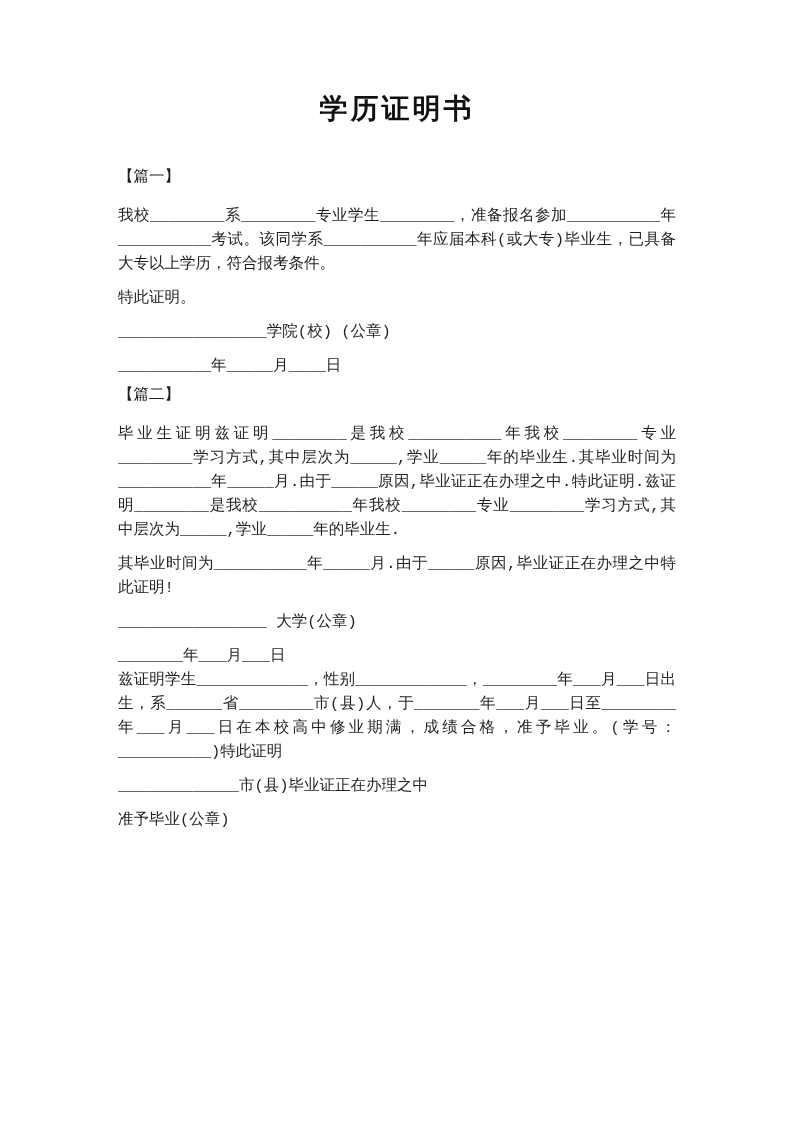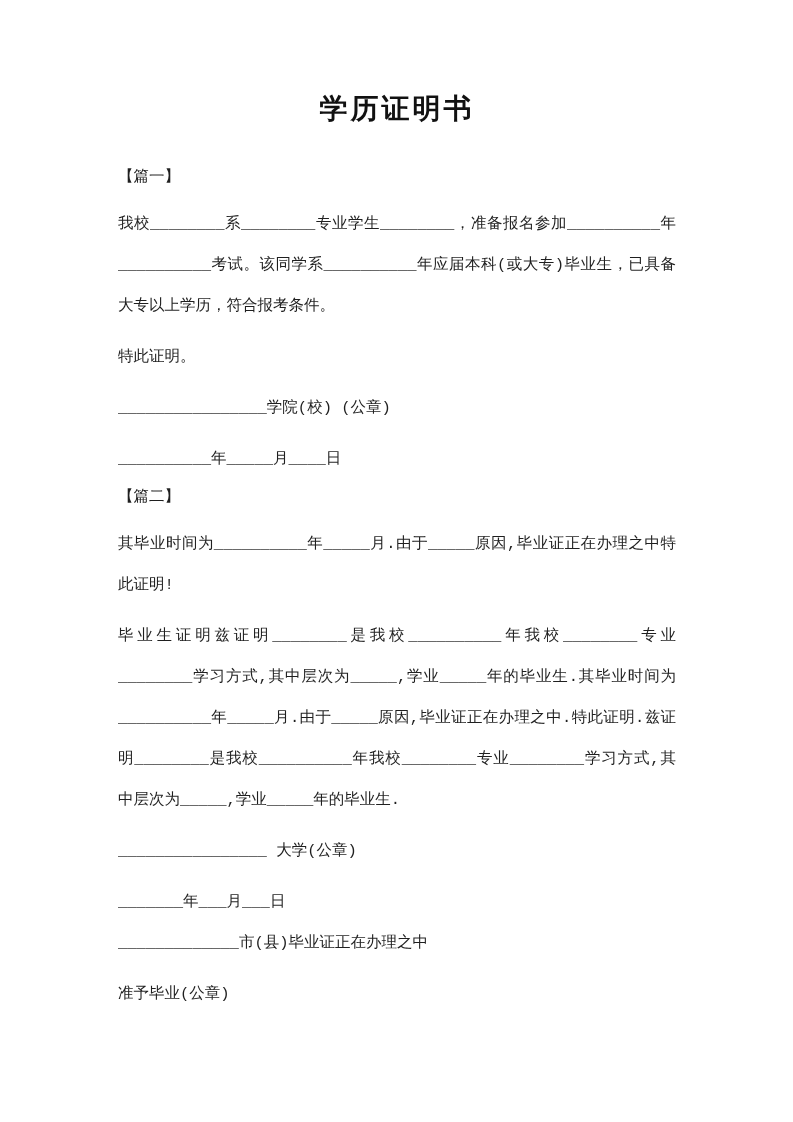--- a/index.html
+++ b/index.html
@@ -31,21 +31,21 @@
   .section-heading {
     margin: 0 0 10px 0;
     font-size: 15.5px;
     line-height: 34px;
     font-weight: normal;
     text-align: left;
   }
   .para {
     margin: 0 0 10px 0;
     font-size: 15.5px;
-    line-height: 41px;
+    line-height: 24px;
     text-align: justify;
     text-justify: inter-character;
     word-break: normal;
     color: #1f1f1f;
   }
   .para:last-child { margin-bottom: 0; }
 </style>
 </head>
 <body>
 
@@ -56,24 +56,25 @@
   <section class="section">
     <p class="section-heading">【篇一】</p>
     <p class="para">我校________系________专业学生________，准备报名参加__________年__________考试。该同学系__________年应届本科(或大专)毕业生，已具备大专以上学历，符合报考条件。</p>
     <p class="para">特此证明。</p>
     <p class="para">________________学院(校) (公章)</p>
     <p class="para">__________年_____月____日</p>
   </section>
 
   <section class="section">
     <p class="section-heading">【篇二】</p>
+    <p class="para">毕业生证明兹证明________是我校__________年我校________专业________学习方式,其中层次为_____,学业_____年的毕业生.其毕业时间为__________年_____月.由于_____原因,毕业证正在办理之中.特此证明.兹证明________是我校__________年我校________专业________学习方式,其中层次为_____,学业_____年的毕业生.</p>
     <p class="para">其毕业时间为__________年_____月.由于_____原因,毕业证正在办理之中特此证明!</p>
-    <p class="para">毕业生证明兹证明________是我校__________年我校________专业________学习方式,其中层次为_____,学业_____年的毕业生.其毕业时间为__________年_____月.由于_____原因,毕业证正在办理之中.特此证明.兹证明________是我校__________年我校________专业________学习方式,其中层次为_____,学业_____年的毕业生.</p>
     <p class="para">________________ 大学(公章)</p>
     <p class="para">_______年___月___日</p>
   </section>
 
   <section class="section">
+    <p class="para">兹证明学生____________，性别____________，________年___月___日出生，系______省________市(县)人，于_______年___月___日至________年___月___日在本校高中修业期满，成绩合格，准予毕业。(学号：__________)特此证明</p>
     <p class="para">_____________市(县)毕业证正在办理之中</p>
     <p class="para">准予毕业(公章)</p>
   </section>
 
 </div>
 
 </body></html>

